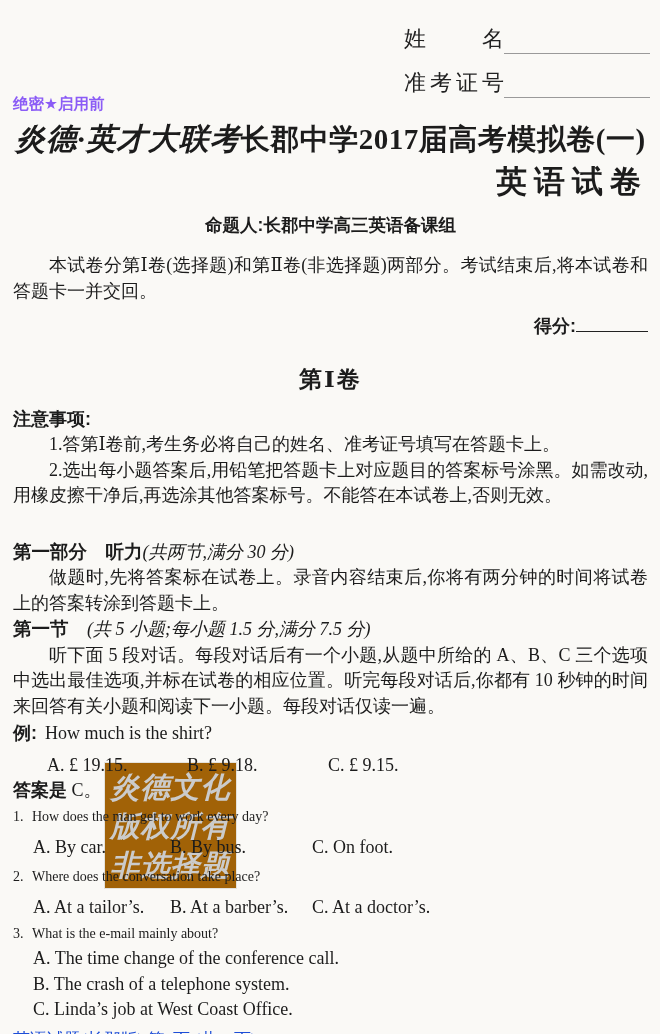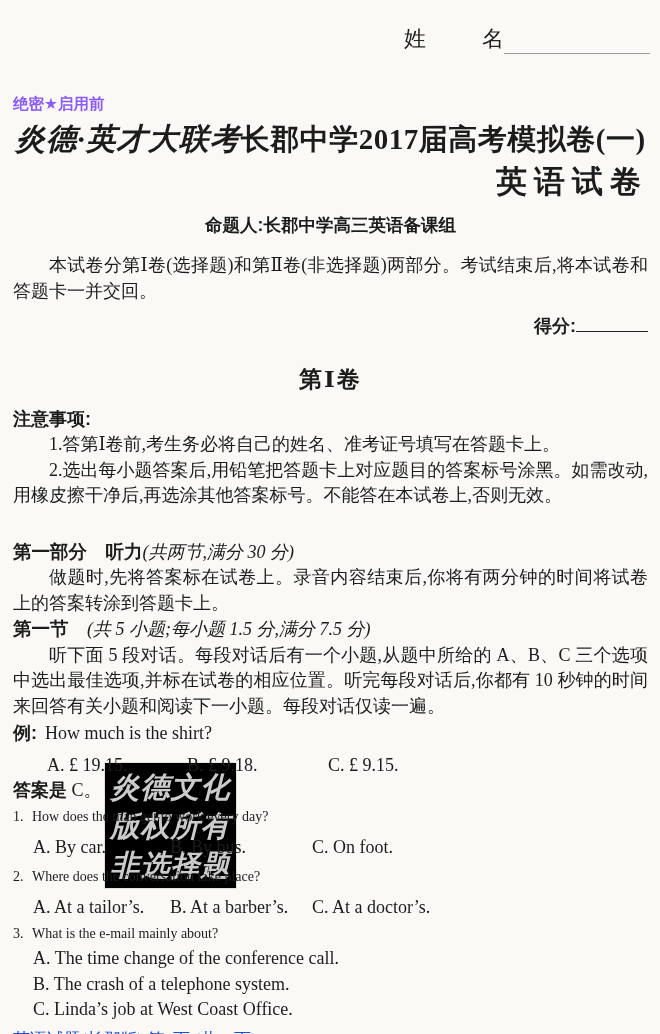--- a/index.html
+++ b/index.html
@@ -65,21 +65,21 @@
   .ex-opts .o1 { width:140px; }
   .ex-opts .o2 { width:141px; }
   .stack-opt { line-height:25.5px; font-size:18px; padding-left:20px; }
   .mt3 { margin-top:3px; }
 
   .footer { margin-top:4px; text-align:left; font-size:17px; line-height:25px; color:#1d4ed8; }
 
   
   .watermark {
     position:absolute; left:104px; top:762px; z-index:0;
-    width:133px; height:127px; background:#000000; border:1px solid #e4e2dc;
+    width:133px; height:127px; background:#a16207; border:1px solid #e4e2dc;
     display:flex; flex-direction:column; justify-content:space-around; align-items:center;
     padding:4px 0;
   }
   .watermark div {
     color:#cbcbcb; font-size:29px; font-weight:bold; font-style:italic;
     line-height:34px; white-space:nowrap; letter-spacing:1px;
   }
 </style>
 </head>
 <body>
@@ -88,20 +88,24 @@
 
   <div class="watermark">
     <div>炎德文化</div>
     <div>版权所有</div>
     <div>非选择题</div>
   </div>
 
   <div class="fill-header">
     <div class="fill-row">
       <span class="fill-label">姓名</span>
+      <span class="fill-line"></span>
+    </div>
+    <div class="fill-row">
+      <span class="fill-label">准考证号</span>
       <span class="fill-line"></span>
     </div>
   </div>
 
   <div class="secrecy">绝密★启用前</div>
 
   <div class="content">
 
     <h1 class="main-title"><span class="brand">炎德·英才大联考</span><span class="title-rest">长郡中学2017届高考模拟卷(一)</span></h1>
 

